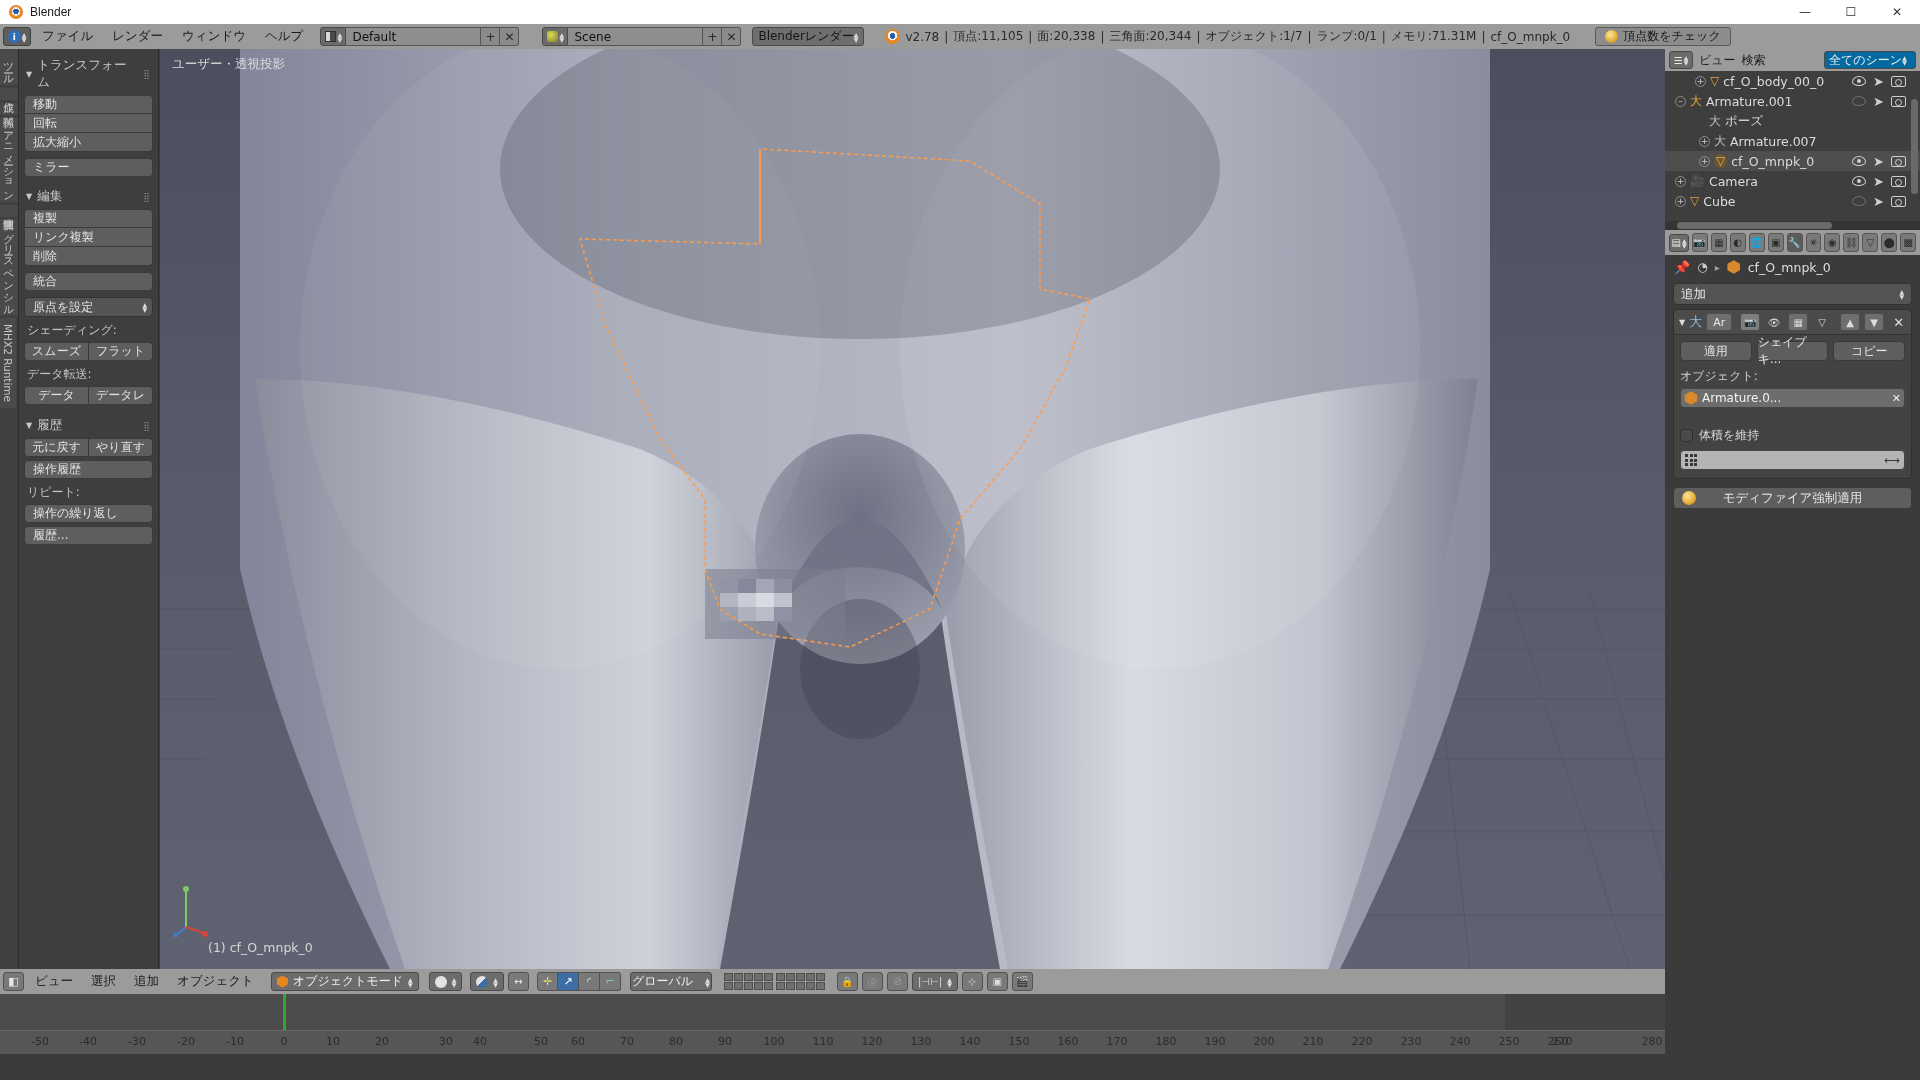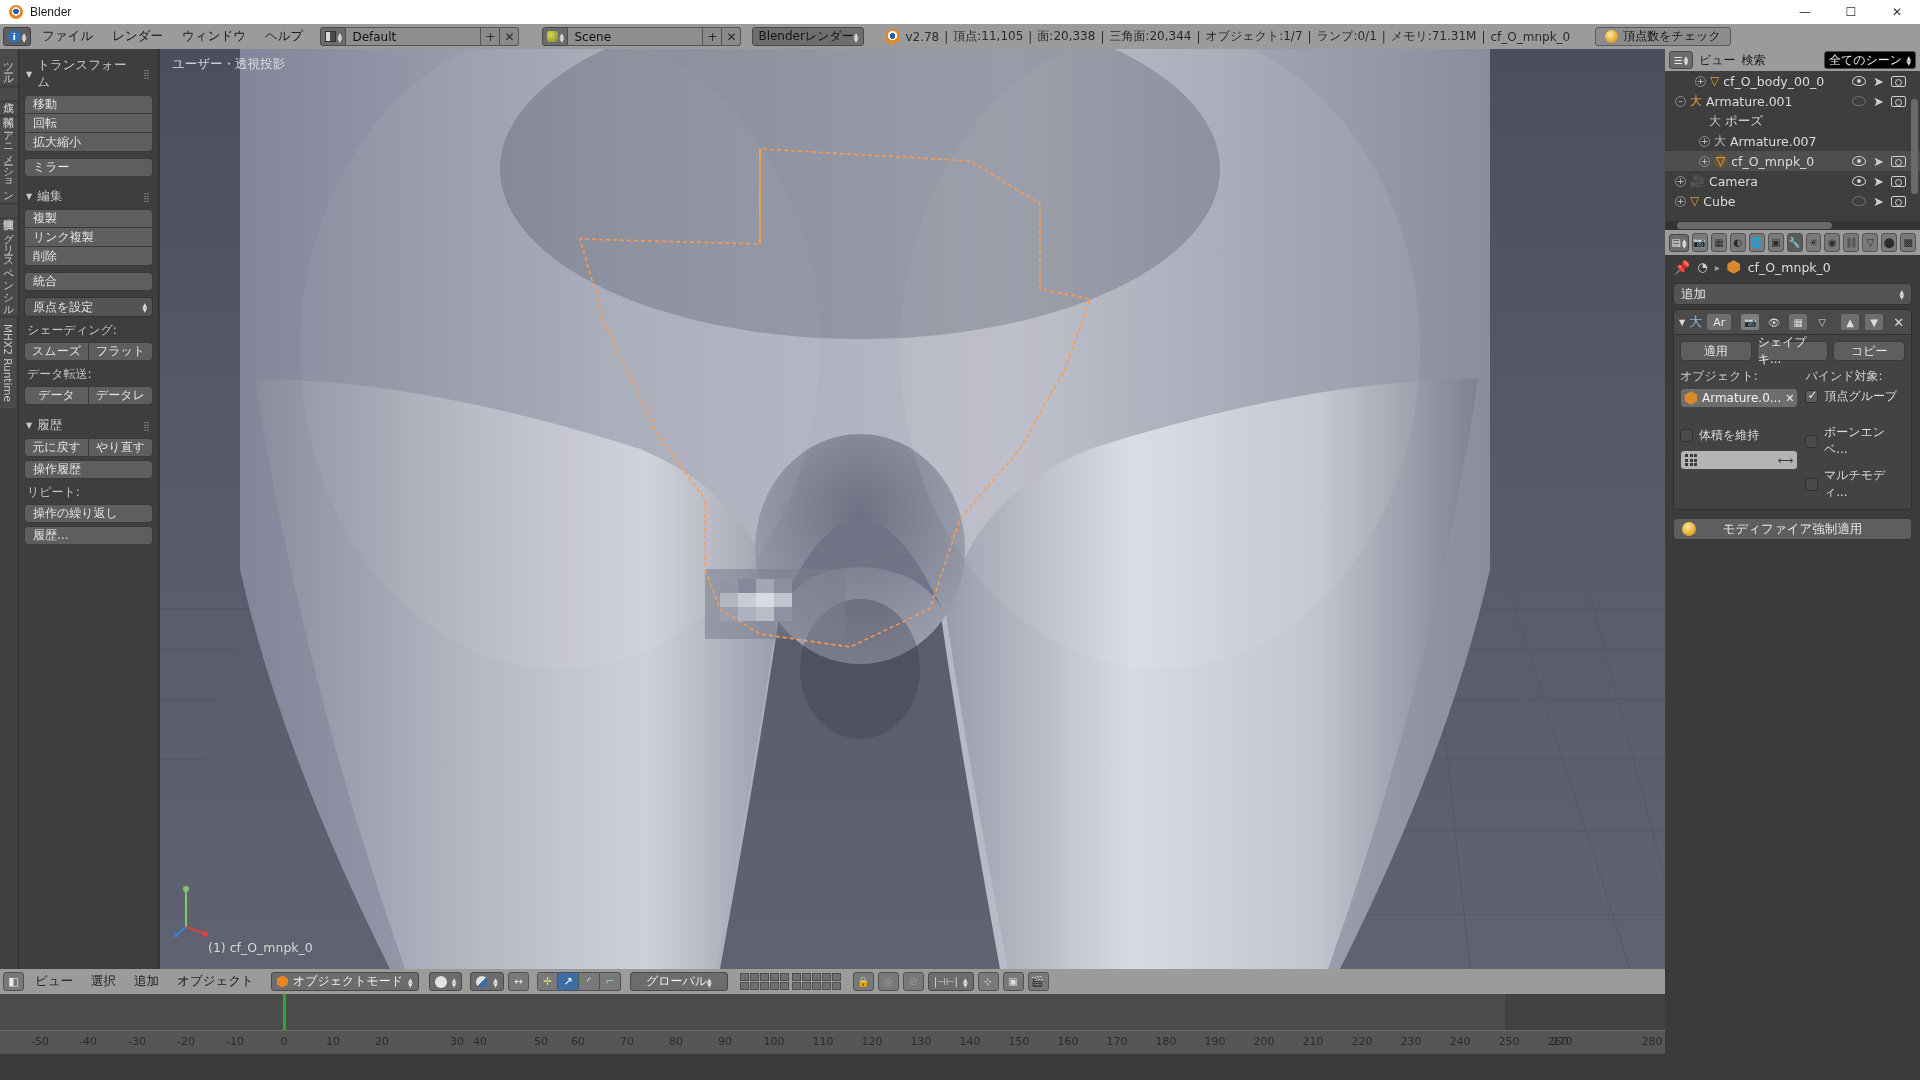--- a/index.html
+++ b/index.html
@@ -92,33 +92,33 @@
   .mode-box { height:19px;background:#6c6c6c;border:1px solid #4a4a4a;border-radius:3px;display:flex;
               align-items:center;gap:5px;padding:0 5px;font-size:12px;color:#f0f0f0; }
   .hexicon { width:11px;height:12px;background:#e8861f; clip-path:polygon(50% 0,100% 25%,100% 75%,50% 100%,0 75%,0 25%); }
   .ibtn { width:21px;height:19px;background:#797979;border:1px solid #525252;border-radius:3px;
           display:flex;align-items:center;justify-content:center; }
   .ibtn.on { background:#3c6ea5; }
   .ibtn.flat { border-radius:0; border-left:none; }
   .ibtn.grp-l { border-radius:3px 0 0 3px; }
   .ibtn.grp-r { border-radius:0 3px 3px 0; border-left:none; }
   .orient { height:19px;background:#6c6c6c;border:1px solid #4a4a4a;border-radius:3px;min-width:82px;
-            display:flex;align-items:center;justify-content:space-between;padding:0 15px;font-size:12px;color:#efefef;}
+            display:flex;align-items:center;justify-content:space-between;padding:0 1px;font-size:12px;color:#efefef;}
   .layergrid { display:flex; gap:3px; }
   .lgcol { display:grid; grid-template-columns:repeat(5,9px); grid-template-rows:repeat(2,8px); gap:1px; }
   .lgcell { background:#6f6f6f; border:1px solid #4e4e4e; }
 
   
   .rightcol { position:absolute; left:1665px; top:0; width:255px; height:1031px; background:#3b3b3b; }
   .outliner-hd { height:22px; background:#9b9b9b; display:flex; align-items:center; gap:6px; padding:0 4px; }
   .ol-icon { width:24px;height:18px;background:#6b6b6b;border:1px solid #4a4a4a;border-radius:3px;
              display:flex;align-items:center;justify-content:center;gap:1px; }
   .ol-menu { font-size:12px;color:#1c1c1c; }
-  .scene-sel { margin-left:auto;height:18px;background:#000000;border:1px solid #4a4a4a;border-radius:3px;
-               display:flex;align-items:center;justify-content:space-between;padding:0 4px;min-width:92px;
+  .scene-sel { margin-left:auto;height:18px;background:#0369a1;border:1px solid #4a4a4a;border-radius:3px;
+               display:flex;align-items:center;padding:0 4px;min-width:92px;
                font-size:12px;color:#eee; }
   .outliner { position:relative; height:150px; background:#3e3e3e; overflow:hidden; }
   .ol-row { display:flex; align-items:center; height:20px; padding-left:4px; font-size:12.5px; color:#dcdcdc; gap:4px; }
   .ol-row.sel { background:#4e4e4e; }
   .expand { width:11px;height:11px;border:1px solid #8c8c8c;border-radius:50%;color:#cfcfcf;
             font-size:9px;display:flex;align-items:center;justify-content:center;line-height:1; }
   .ol-right { margin-left:auto; display:flex; align-items:center; gap:7px; padding-right:14px; }
   .eye { width:14px;height:10px;border-radius:50%/60% 60% 40% 40%;border:1.4px solid #cfcfcf; position:relative; }
   .eye.off { border-color:#6e6e6e; }
   .eye::after{content:"";position:absolute;left:50%;top:50%;width:4px;height:4px;margin:-2px 0 0 -2px;
@@ -551,21 +551,21 @@
       <div class="tl-play"></div>
       <div class="tl-ruler">
         <span class="tick" style="left:40px">-50</span>
         <span class="tick" style="left:88px">-40</span>
         <span class="tick" style="left:137px">-30</span>
         <span class="tick" style="left:186px">-20</span>
         <span class="tick" style="left:235px">-10</span>
         <span class="tick" style="left:284px">0</span>
         <span class="tick" style="left:333px">10</span>
         <span class="tick" style="left:382px">20</span>
-        <span class="tick" style="left:457px">30</span>
+        <span class="tick" style="left:446px">30</span>
         <span class="tick" style="left:480px">40</span>
         <span class="tick" style="left:541px">50</span>
         <span class="tick" style="left:578px">60</span>
         <span class="tick" style="left:627px">70</span>
         <span class="tick" style="left:676px">80</span>
         <span class="tick" style="left:725px">90</span>
         <span class="tick" style="left:774px">100</span>
         <span class="tick" style="left:823px">110</span>
         <span class="tick" style="left:872px">120</span>
         <span class="tick" style="left:921px">130</span>
@@ -753,35 +753,20 @@
                       <i></i>
                       <i></i>
                       <i></i>
                       <i></i>
                       <i></i>
                       <i></i>
                     </span>
                   <span style="font-size:11px;color:#3a3a3a;">⟷</span>
                 </div>
               </div>
-              <div class="col">
-                <div class="clabel">バインド対象:</div>
-                <div class="cbrow" style="margin-top:2px;">
-                  <span class="cb on"></span>
-                  <span>頂点グループ</span>
-                </div>
-                <div class="cbrow">
-                  <span class="cb"></span>
-                  <span>ボーンエンベ...</span>
-                </div>
-                <div class="cbrow" style="margin-top:9px;">
-                  <span class="cb"></span>
-                  <span>マルチモディ...</span>
-                </div>
-              </div>
             </div>
           </div>
         </div>
 
         <div class="forcebtn">
           <span class="bulb"></span>
           <span>モディファイア強制適用</span>
         </div>
       </div>
     </div>

